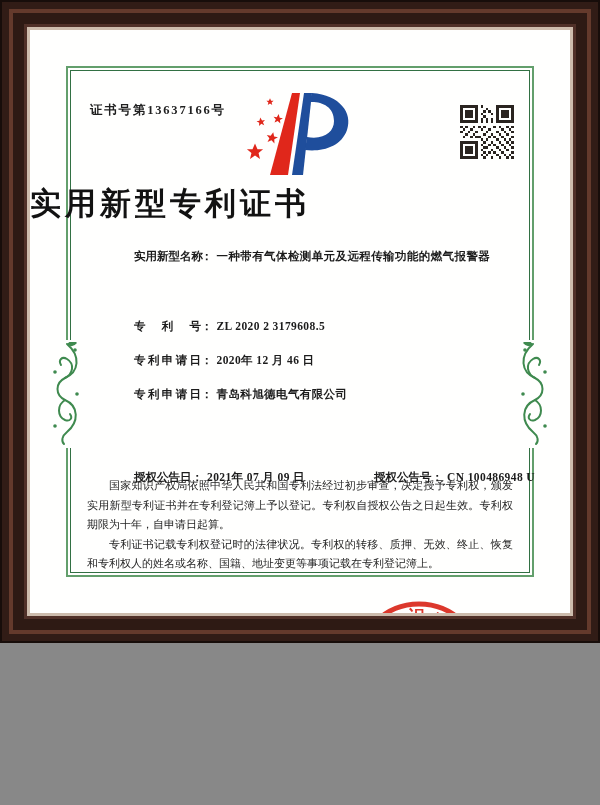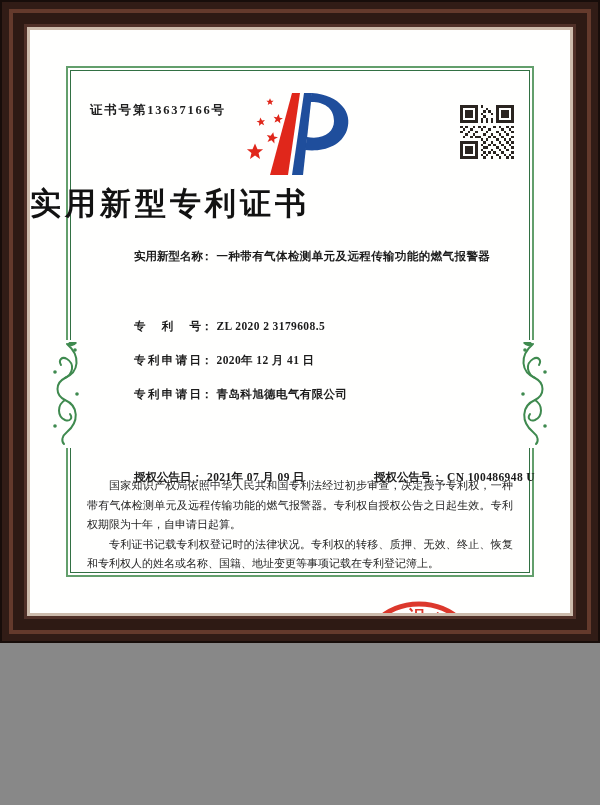--- a/index.html
+++ b/index.html
@@ -148,34 +148,34 @@
 
     <div class="title">实用新型专利证书</div>
 
     <div class="field" style="top:219px">
       <span class="flabel">实用新型名称</span><span>：</span><span class="fvalue">一种带有气体检测单元及远程传输功能的燃气报警器</span>
     </div>
     <div class="field" style="top:289px">
       <span class="flabel">专利号</span><span>：</span><span class="fvalue">ZL 2020 2 3179608.5</span>
     </div>
     <div class="field" style="top:323px">
-      <span class="flabel">专利申请日</span><span>：</span><span class="fvalue">2020年 12 月 41 日</span>
+      <span class="flabel">专利申请日</span><span>：</span><span class="fvalue">2020年 12 月 46 日</span>
     </div>
     <div class="field" style="top:357px">
       <span class="flabel">专利申请日</span><span>：</span><span class="fvalue">青岛科旭德电气有限公司</span>
     </div>
     <div class="field" style="top:440px">
       <span>授权公告日</span><span>：</span><span class="fvalue">2021年 07 月 09 日</span>
       <span class="gpair2">
         <span>授权公告号</span><span>：</span><span class="fvalue">CN 100486948 U</span>
       </span>
     </div>
 
     <div class="paras">
-      <p>国家知识产权局依照中华人民共和国专利法经过初步审查，决定授予专利权，一种带有气体检测单元及远程传输功能的燃气报警器。专利权自授权公告之日起生效。专利权期限为十年，自申请日起算。</p>
+      <p>国家知识产权局依照中华人民共和国专利法经过初步审查，决定授予专利权，颁发实用新型专利证书并在专利登记簿上予以登记。专利权自授权公告之日起生效。专利权期限为十年，自申请日起算。</p>
       <p>专利证书记载专利权登记时的法律状况。专利权的转移、质押、无效、终止、恢复和专利权人的姓名或名称、国籍、地址变更等事项记载在专利登记簿上。</p>
     </div>
 
     <div class="director">
       <div>局长</div>
       <div>申长雨</div>
     </div>
 
     <svg class="sig" viewBox="0 0 150 64">
       <g fill="none" stroke="#17171c" stroke-width="2.6" stroke-linecap="round">

